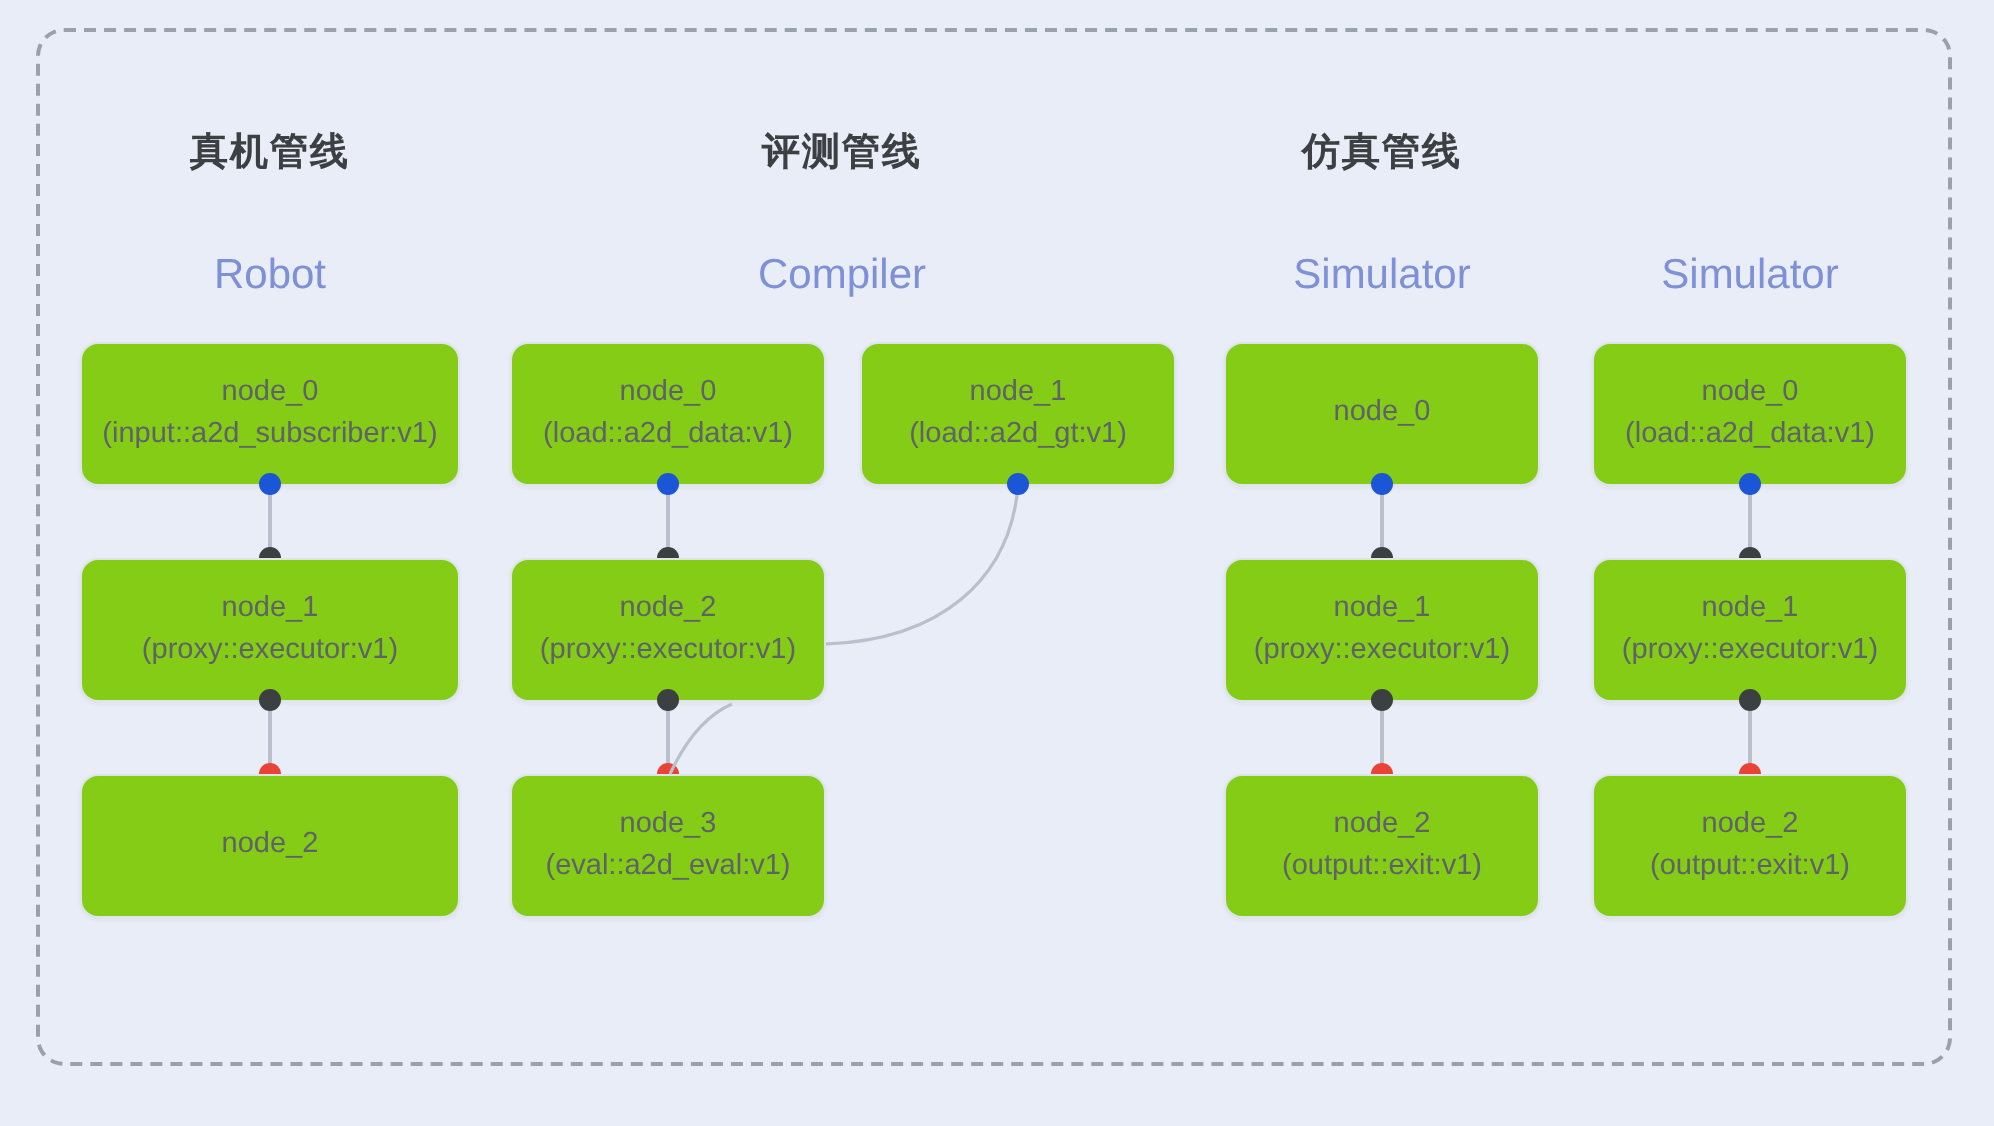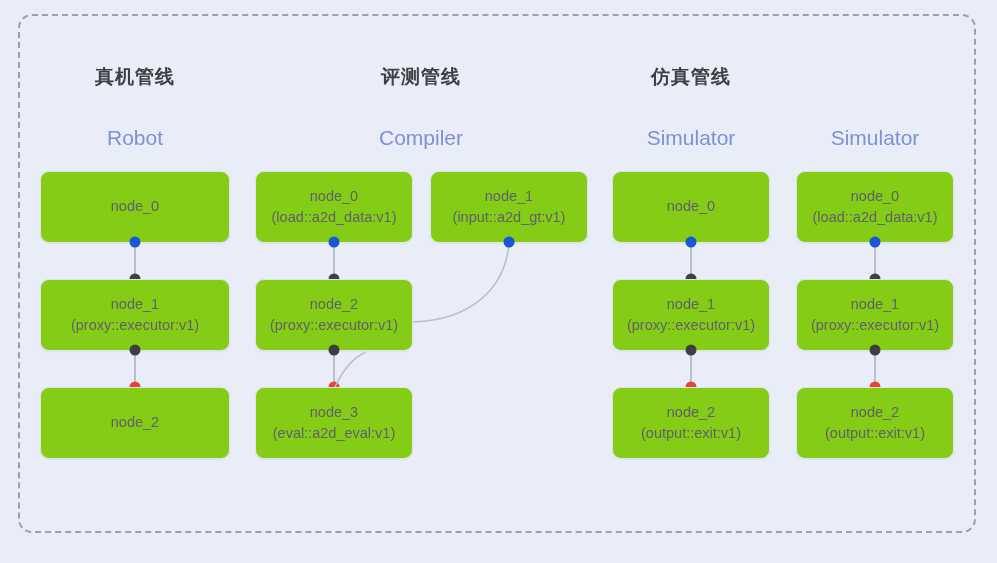--- a/index.html
+++ b/index.html
@@ -116,20 +116,21 @@
 
 <div id="canvas">
 
   <div class="dashed-frame"></div>
 
   <div class="col-header-cn" style="left:40px; top:67px; width:190px;">真机管线</div>
   <div class="col-header-en" style="left:40px; top:127px; width:190px;">Robot</div>
 
   <div class="node-card" style="left:40px; top:171px; width:190px; height:72px;">
     <div class="node-title">node_0</div>
+    <div class="node-sub">(input::a2d_subscriber:v1)</div>
   </div>
   <div class="edge-v" style="left:135px; top:242px; height:37px;"></div>
   <div class="port port-blue" style="left:135px; top:242px;"></div>
   <div class="port port-black" style="left:135px; top:279px;"></div>
 
   <div class="node-card" style="left:40px; top:279px; width:190px; height:72px;">
     <div class="node-title">node_1</div>
     <div class="node-sub">(proxy::executor:v1)</div>
   </div>
   <div class="edge-v" style="left:135px; top:350px; height:37px;"></div>
@@ -143,21 +144,21 @@
   <div class="col-header-cn" style="left:326px; top:67px; width:190px;">评测管线</div>
   <div class="col-header-en" style="left:326px; top:127px; width:190px;">Compiler</div>
 
   <div class="node-card" style="left:255px; top:171px; width:158px; height:72px;">
     <div class="node-title">node_0</div>
     <div class="node-sub">(load::a2d_data:v1)</div>
   </div>
 
   <div class="node-card" style="left:430px; top:171px; width:158px; height:72px;">
     <div class="node-title">node_1</div>
-    <div class="node-sub">(input::a2d_gt:v1)</div>
+    <div class="node-sub">(load::a2d_gt:v1)</div>
   </div>
 
   <div class="edge-v" style="left:334px; top:242px; height:37px;"></div>
   <div class="port port-blue" style="left:334px; top:242px;"></div>
   <div class="port port-black" style="left:334px; top:279px;"></div>
 
   <div class="node-card" style="left:255px; top:279px; width:158px; height:72px;">
     <div class="node-title">node_2</div>
     <div class="node-sub">(proxy::executor:v1)</div>
   </div>

